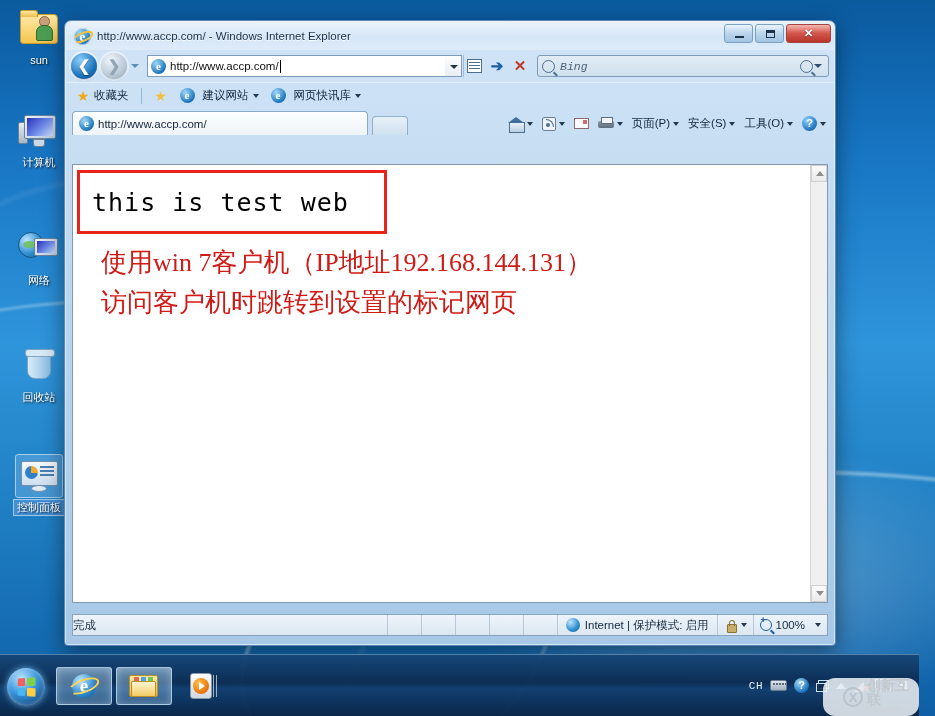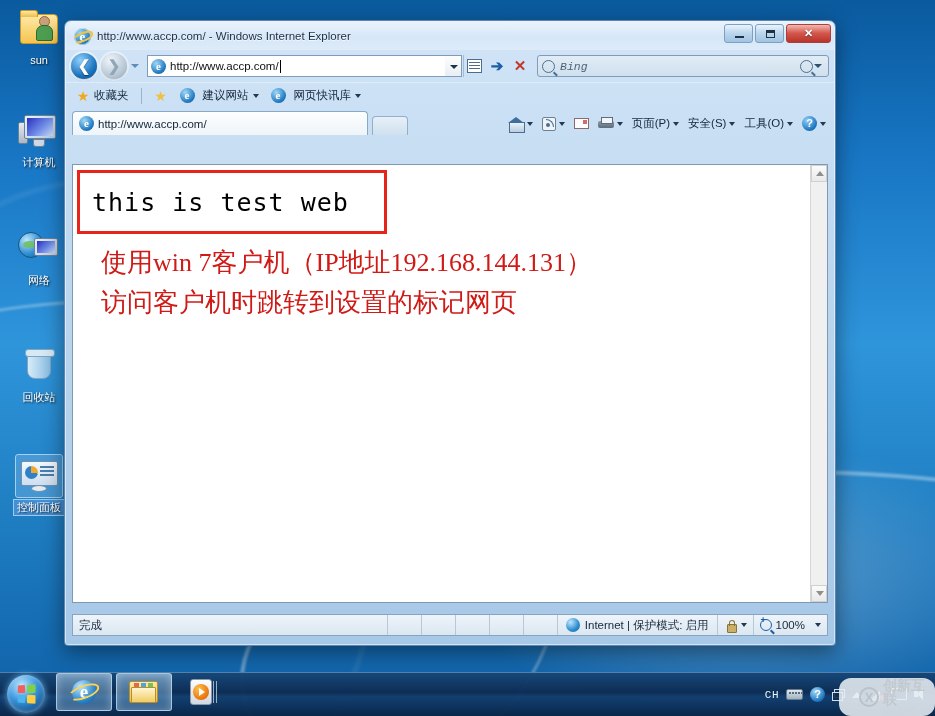--- a/index.html
+++ b/index.html
@@ -193,40 +193,40 @@
     position: relative; cursor: pointer; }
   .sarrow:after { content:''; position:absolute; left:4px; border-left:4px solid transparent;
     border-right:4px solid transparent; }
   .sarrow.up:after { top:5px; border-bottom:5px solid #8f8f8f; }
   .sarrow.dn:after { top:5px; border-top:5px solid #8f8f8f; }
 
   
   #statusbar { position: absolute; left: 7px; right: 7px; bottom: 9px; height: 22px;
     display: flex; align-items: center; font-size: 11.5px; color: #17293c;
     background: linear-gradient(180deg,#eef4fa,#dbe7f1); border: 1px solid #8aa4bd; }
-  #status-text { padding-left: 6px; flex: 1; }
+  #status-text { flex: 1; }
   .sgrid { width: 170px; height: 100%; display:flex; }
   .sgrid div { flex:1; border-left: 1px solid #b7c8d8; }
   .zone { display:flex; align-items:center; gap:5px; padding: 0 8px; border-left: 1px solid #b7c8d8; height:100%; white-space:nowrap;}
   .zone-globe { width:14px;height:14px;border-radius:50%;flex:none;
     background: radial-gradient(circle at 33% 30%, #bfe6ff, #2f8fd0 58%, #135f96); }
   .zone-globe:after{content:'';position:absolute;}
   .prot { display:flex;align-items:center;gap:4px;padding:0 6px;border-left:1px solid #b7c8d8;height:100%;}
   .lock-ic{width:13px;height:13px;position:relative;flex:none;}
   .lock-ic:before{content:'';position:absolute;left:3px;top:5px;width:8px;height:7px;background:#c9b06a;border:1px solid #8a7434;border-radius:1px;}
   .lock-ic:after{content:'';position:absolute;left:5px;top:1px;width:4px;height:5px;border:1.5px solid #8a7434;border-bottom:none;border-radius:3px 3px 0 0;}
   .zoomctl{display:flex;align-items:center;gap:4px;padding:0 6px;border-left:1px solid #b7c8d8;height:100%;}
   .mag2{width:12px;height:12px;border:1.7px solid #1b5fa8;border-radius:50%;position:relative;flex:none;}
   .mag2:after{content:'';position:absolute;right:-4px;bottom:-3px;width:5px;height:1.7px;background:#1b5fa8;transform:rotate(45deg);}
   .mag2:before{content:'+';position:absolute;left:0px;top:-5px;font-size:9px;color:#1b5fa8;font-weight:bold;}
 
   
-  #taskbar { position: absolute; left:0; right:0; bottom:0; height: 44px;
+  #taskbar { position: absolute; left:0; right:16px; bottom:0; height: 62px;
     background: linear-gradient(180deg, rgba(22,70,120,.96) 0%, rgba(12,44,82,.97) 45%, rgba(18,62,110,.97) 55%, rgba(10,38,72,.98) 100%);
-    border-top: 1px solid rgba(150,200,240,.55); display:flex; }
+    border-top: 1px solid rgba(150,200,240,.55); display:flex; align-items:center; }
   #start { width: 50px; height: 40px; margin-left: 2px; position: relative; cursor:pointer; flex:none; }
   .orb { position:absolute; left:5px; top:2px; width:38px; height:38px; border-radius:50%;
     background: radial-gradient(circle at 38% 28%, #bfe8ff 0%, #3a96de 42%, #14558f 75%, #0b3a68 100%);
     box-shadow: 0 0 7px rgba(120,200,255,.75), inset 0 0 5px rgba(255,255,255,.5); }
   .orb .flag { position:absolute; left:10px; top:10px; width:18px; height:18px;
     display:grid; grid-template-columns:1fr 1fr; grid-template-rows:1fr 1fr; gap:1.5px; transform: perspective(26px) rotateY(-12deg); }
   .orb .flag i { display:block; border-radius:1px; }
   .fq1{background:#f25f5c;} .fq2{background:#7fd14a;} .fq3{background:#49b6f0;} .fq4{background:#ffcf3f;}
   .tbitem { width: 56px; height: 38px; margin-left: 4px; border-radius: 3px; position: relative; cursor:pointer; flex:none;
     display:flex; align-items:center; justify-content:center; }

